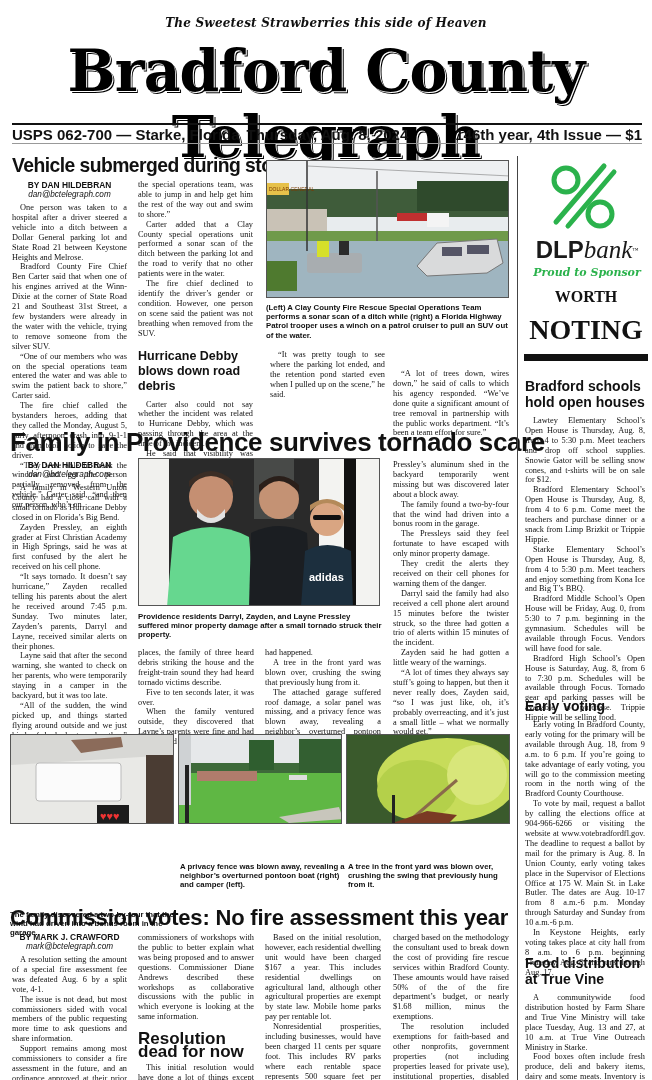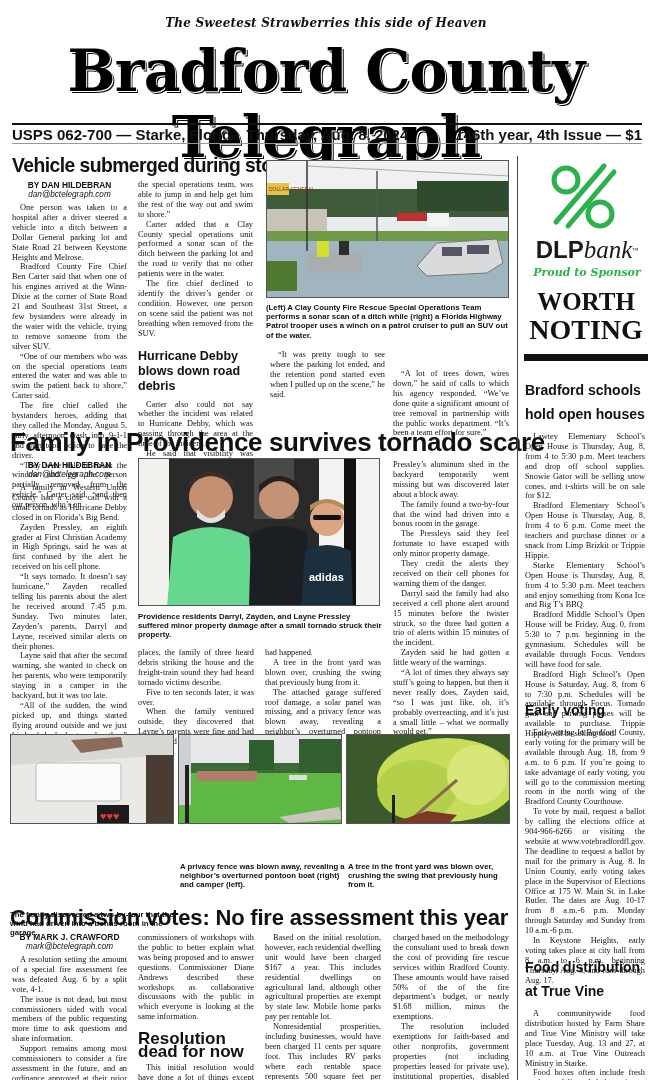--- a/index.html
+++ b/index.html
@@ -24,21 +24,21 @@
   .body { font-family: "Liberation Serif", serif; font-size: 8.3px; line-height: 9.9px; text-align: justify; }
   .body p { text-indent: 8px; }
   .caption { font-family: "Liberation Sans", sans-serif; font-weight: bold; font-size: 7.8px; line-height: 9.2px; }
   .subhead { font-family: "Liberation Sans", sans-serif; font-weight: bold; font-size: 12.5px; line-height: 15px; }
   .photo { border: 1px solid #555; overflow: hidden; }
 
   .vrule { width: 1px; background: #444; }
 
   
   .worth { font-family: "Liberation Serif", serif; font-weight: bold; text-align: center; line-height: 1; }
-  .side-head { font-family: "Liberation Sans", sans-serif; font-weight: bold; font-size: 14px; line-height: 24px; }
+  .side-head { font-family: "Liberation Sans", sans-serif; font-weight: bold; font-size: 14px; line-height: 16px; }
 </style>
 </head>
 <body>
 
 <div class="abs tagline">The Sweetest Strawberries this side of Heaven</div>
 <div class="abs masthead-title">Bradford County Telegraph</div>
 <div class="abs rule-top"></div>
 <div class="abs infobar">
   <span>USPS 062-700 — Starke, Florida</span>
   <span style="margin-left:-40px">Thursday, Aug. 8, 2024</span>
@@ -244,21 +244,21 @@
     <circle cx="18" cy="20" r="12" fill="none" stroke="#2bb24c" stroke-width="5"></circle>
     <circle cx="52" cy="54" r="12" fill="none" stroke="#2bb24c" stroke-width="5"></circle>
     <line x1="8" y1="62" x2="56" y2="6" stroke="#2bb24c" stroke-width="5" stroke-linecap="round"></line>
     <line x1="20" y1="66" x2="66" y2="12" stroke="#2bb24c" stroke-width="5" stroke-linecap="round"></line>
   </svg>
 </div>
 <div class="abs" style="left:528px; top:236px; width:118px; text-align:center; white-space:nowrap;">
   <span style="font-family:'Liberation Sans',sans-serif; font-weight:bold; font-size:24px; color:#1a1a1a;">DLP</span><span style="font-family:'Liberation Serif',serif; font-style:italic; font-size:25px; color:#1a1a1a;">bank</span><sup style="font-size:6px;">™</sup>
 </div>
 <div class="abs" style="left:528px; top:266px; width:118px; text-align:center; font-family:'DejaVu Serif',serif; font-style:italic; font-weight:bold; font-size:11px; color:#2bb24c;">Proud to Sponsor</div>
-<div class="abs worth" style="left:522px; top:289px; width:128px; font-size:25px;">WORTH</div>
+<div class="abs worth" style="left:522px; top:289px; width:128px; font-size:16px;">WORTH</div>
 <div class="abs worth" style="left:522px; top:316px; width:128px; font-size:28px;">NOTING</div>
 <div class="abs" style="left:524px; top:354px; width:124px; height:7px; background:#111;"></div>
 
 <div class="abs" style="left:525px; top:378px; width:120px;">
   <div class="side-head" style="margin-bottom:6px">Bradford schools hold open houses</div>
   <div class="body">
     <p>Lawtey Elementary School’s Open House is Thursday, Aug. 8, from 4 to 5:30 p.m. Meet teachers and drop off school supplies. Snowie Gator will be selling snow cones, and t-shirts will be on sale for $12.</p>
     <p>Bradford Elementary School’s Open House is Thursday, Aug. 8, from 4 to 6 p.m. Come meet the teachers and purchase dinner or a snack from Limp Brizkit or Trippie Hippie.</p>
     <p>Starke Elementary School’s Open House is Thursday, Aug. 8, from 4 to 5:30 p.m. Meet teachers and enjoy something from Kona Ice and Big T’s BBQ.</p>
     <p>Bradford Middle School’s Open House will be Friday, Aug. 0, from 5:30 to 7 p.m. beginning in the gymnasium. Schedules will be available through Focus. Vendors will have food for sale.</p>

